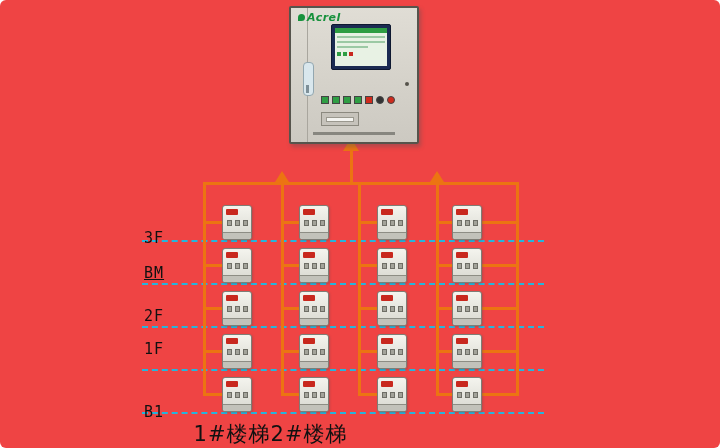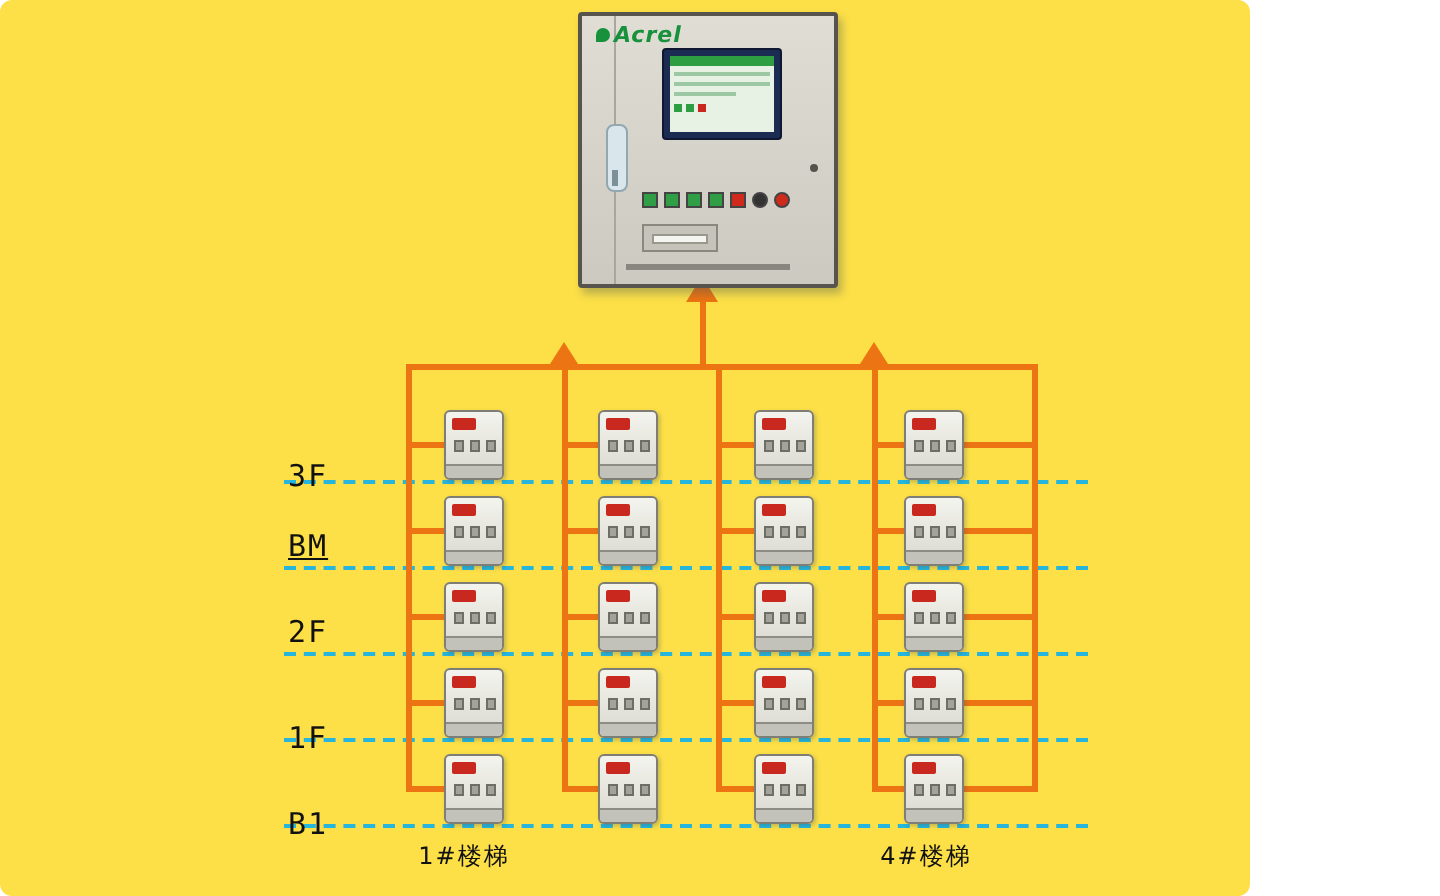--- a/index.html
+++ b/index.html
@@ -1,16 +1,16 @@
 <!DOCTYPE html>
 <html><head>
 <meta charset="utf-8">
 <style>
   html,body{margin:0;padding:0;background:#ffffff;font-family:"DejaVu Sans",sans-serif;}
-  .stage{position:relative;width:625px;height:448px;background:#fde047;border-radius:6px;overflow:hidden;}
+  .stage{position:relative;width:720px;height:448px;background:#ef4444;border-radius:6px;overflow:hidden;}
 
   
   .cabinet{position:absolute;left:289px;top:6px;width:126px;height:134px;
     background:linear-gradient(#e0ddd5,#ccc9c1);border:2px solid #56544c;border-radius:2px;
     box-shadow:2px 3px 4px rgba(60,80,90,.35);z-index:4;}
   .seam{position:absolute;left:16px;top:0;width:1px;height:100%;background:#a9a69e;}
   .logo{position:absolute;left:7px;top:3px;display:flex;align-items:center;gap:2px;
     color:#17913c;font-size:11px;font-weight:bold;font-style:italic;letter-spacing:.5px;}
   .logo-mark{display:inline-block;width:7px;height:7px;background:#17913c;border-radius:50% 50% 50% 0;}
   .screen{position:absolute;left:40px;top:16px;width:60px;height:46px;background:#1b2b52;
@@ -50,21 +50,21 @@
   .chip{position:absolute;left:3px;top:3px;width:12px;height:6px;background:#c8281e;border-radius:1px;}
   .keys{position:absolute;left:4px;top:14px;display:flex;gap:3px;}
   .keys span{width:5px;height:6px;background:#a3a39a;border:1px solid #6e6e66;box-sizing:border-box;}
   .base{position:absolute;left:0;bottom:0;width:100%;height:6px;background:#c2c2ba;
     border-top:1px solid #8d8d84;border-radius:0 0 2px 2px;}
 
   
   .floor-label{position:absolute;left:144px;width:44px;height:18px;color:#111;
     font-family:"DejaVu Sans Mono",monospace;font-size:15px;line-height:18px;letter-spacing:1px;z-index:4;}
   .stair-label{position:absolute;top:420px;width:80px;text-align:center;color:#111;
-    font-family:"DejaVu Sans",sans-serif;font-size:12px;letter-spacing:1px;z-index:4;}
+    font-family:"DejaVu Sans",sans-serif;font-size:21px;letter-spacing:1px;z-index:4;}
 </style>
 </head>
 <body>
 
 <div class="stage">
 
   <div class="cabinet">
     <div class="seam"></div>
     <div class="logo">
       <span class="logo-mark"></span>
@@ -320,19 +320,19 @@
           <span></span>
           <span></span>
         </div>
         <div class="base"></div>
       </div>
     </div>
 
   <div class="floor-label" style="top:229px;">3F</div>
   <div class="floor-label" style="top:264px;text-decoration:underline;">BM</div>
   <div class="floor-label" style="top:307px;">2F</div>
-  <div class="floor-label" style="top:360px;">1F</div>
+  <div class="floor-label" style="top:340px;">1F</div>
   <div class="floor-label" style="top:403px;">B1</div>
 
   <div class="stair-label" style="left:192px;">1#楼梯</div>
-  <div class="stair-label" style="left:423px;">4#楼梯</div>
+  <div class="stair-label" style="left:269px;">2#楼梯</div>
 
 </div>
 
 </body></html>

